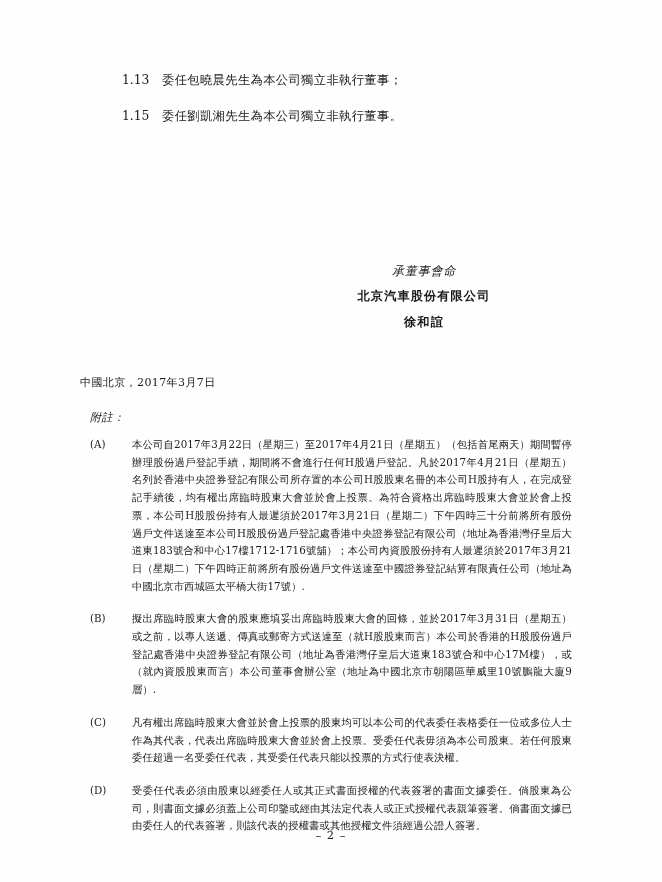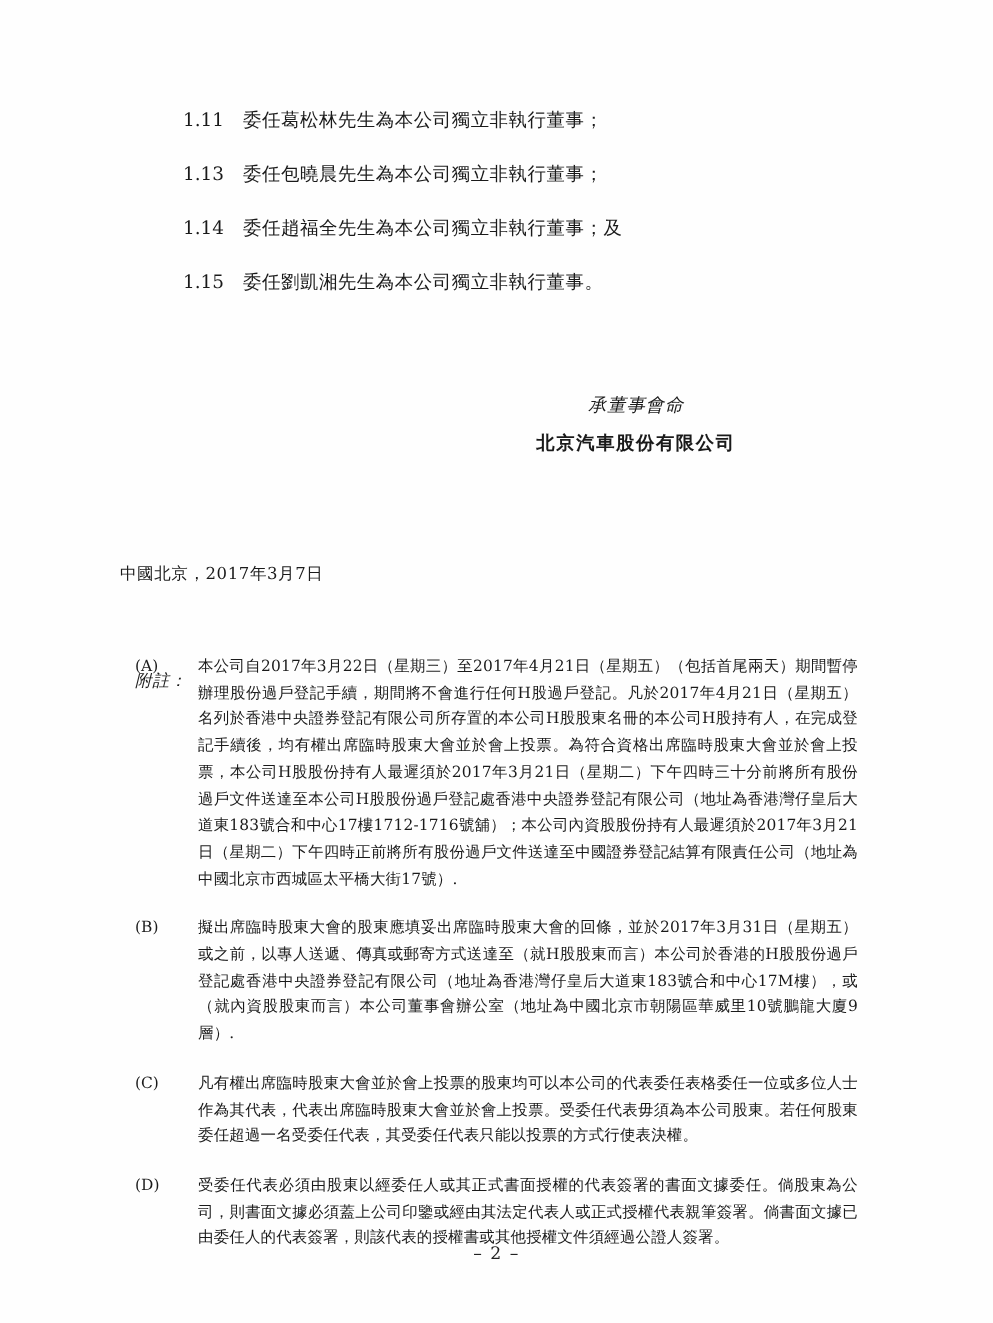--- a/index.html
+++ b/index.html
@@ -48,21 +48,20 @@
   }
 
   
   .sign-block {
     position: absolute;
     right: 88px;
     top: 262px;
     width: 300px;
     text-align: center;
     line-height: 1.5;
-    font-family: Liberation Mono, monospace;
   }
   .sign-line {
     font-size: 12.2px;
     letter-spacing: 0.6px;
     margin-bottom: 7px;
   }
   .sign-line.ital {
     font-style: italic;
   }
   .sign-line.bold {
@@ -81,21 +80,20 @@
   }
 
   
   .notes-heading {
     position: absolute;
     left: 90px;
     top: 410px;
     font-size: 11px;
     font-style: italic;
     letter-spacing: 0.6px;
-    margin-top: 36px;
   }
   .notes {
     position: absolute;
     left: 90px;
     top: 436px;
     width: 482px;
   }
   .note {
     display: flex;
     align-items: flex-start;
@@ -129,46 +127,39 @@
     color: #222;
   }
 </style>
 </head>
 <body>
 
 <div class="page">
 
   <div class="items">
 
-    <div class="item">
-      <span class="item-num">1.11</span>
-      <span class="item-text">委任葛松林先生為本公司獨立非執行董事；</span>
-    </div>
 
 
     <div class="item">
       <span class="item-num">1.13</span>
       <span class="item-text">委任包曉晨先生為本公司獨立非執行董事；</span>
     </div>
 
-    <div class="item">
-      <span class="item-num">1.14</span>
-      <span class="item-text">委任趙福全先生為本公司獨立非執行董事；及</span>
-    </div>
 
     <div class="item">
       <span class="item-num">1.15</span>
       <span class="item-text">委任劉凱湘先生為本公司獨立非執行董事。</span>
     </div>
 
   </div>
 
   <div class="sign-block">
     <div class="sign-line ital">承董事會命</div>
     <div class="sign-line bold">北京汽車股份有限公司</div>
+    <div class="sign-line bold">徐和誼</div>
   </div>
 
   <div class="dateline">中國北京，2017年3月7日</div>
 
   <div class="notes-heading">附註：</div>
 
   <div class="notes">
 
     <div class="note">
       <span class="note-label">(A)</span>

